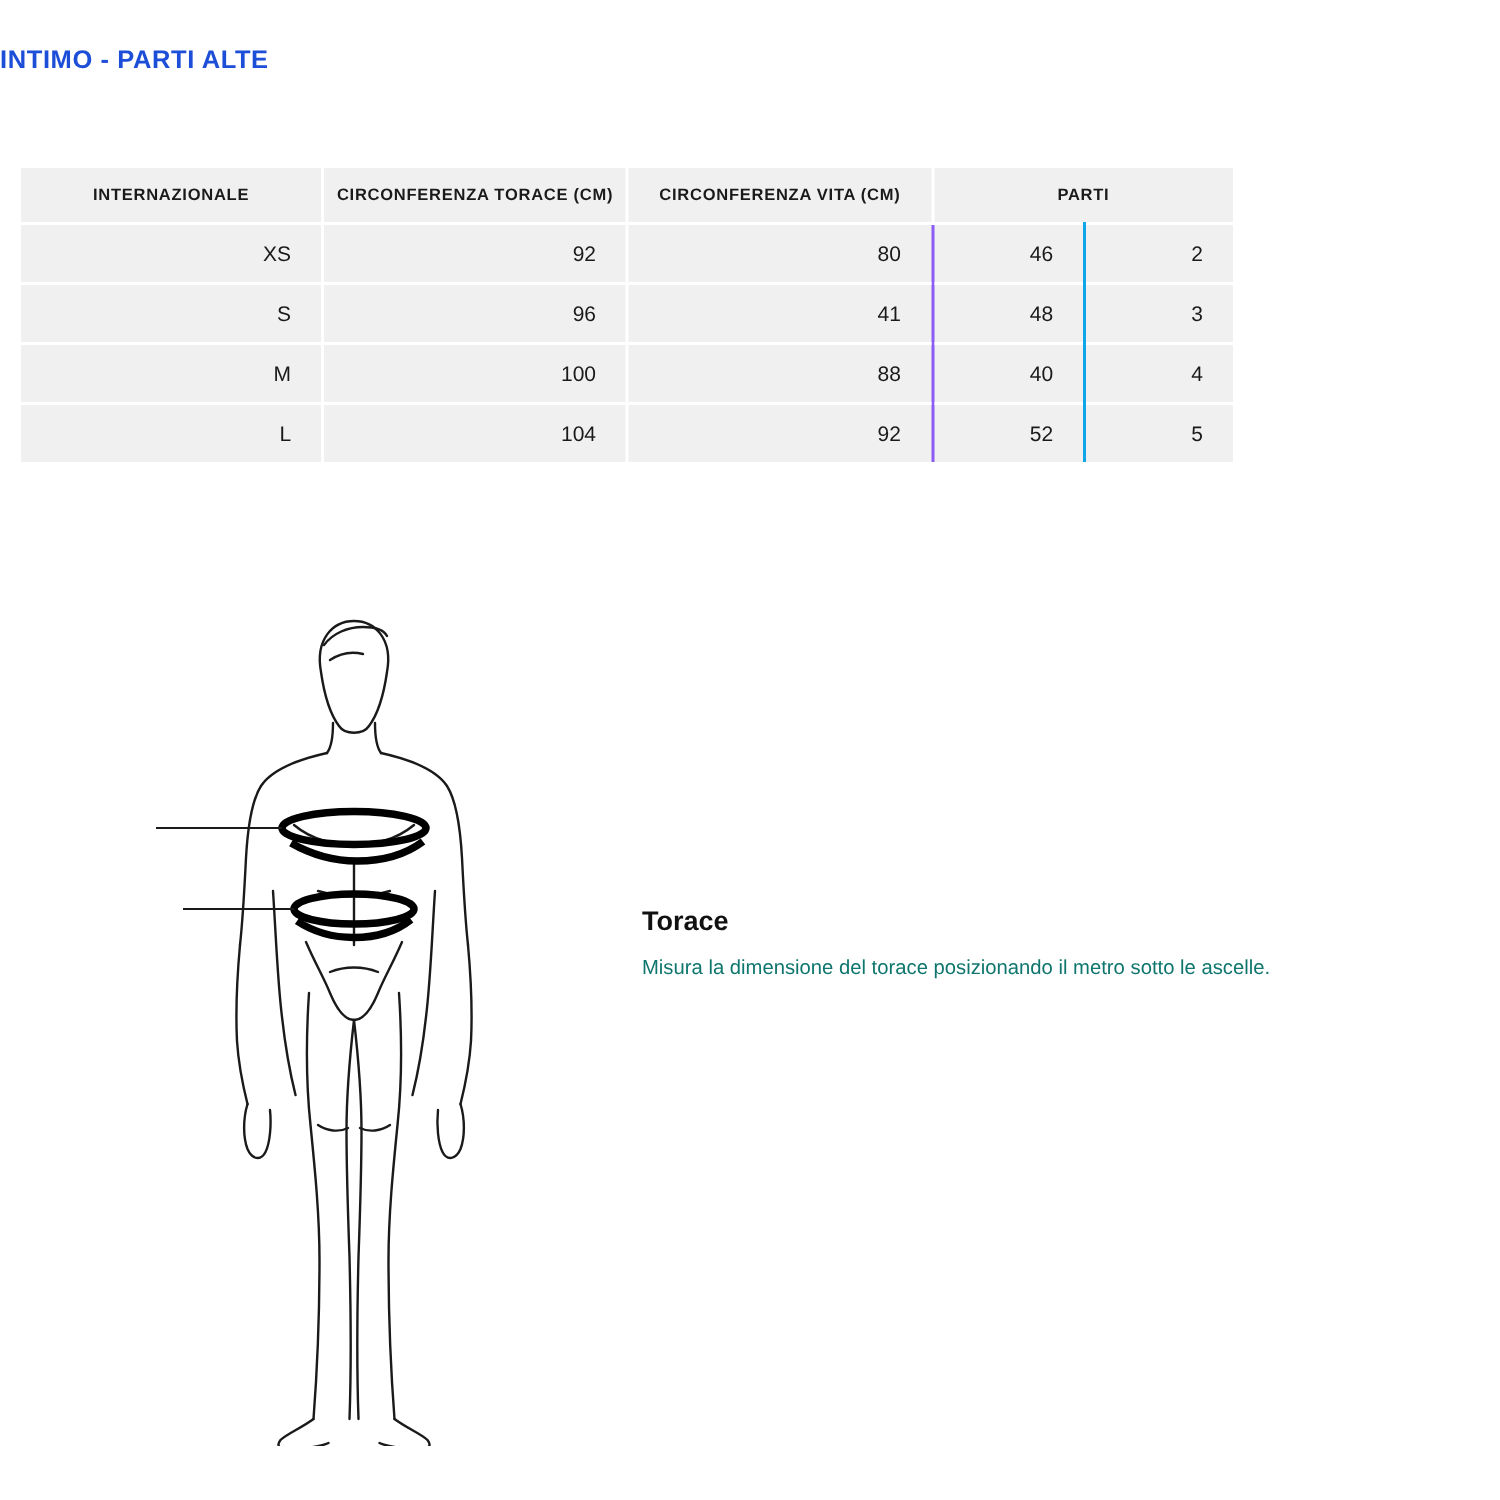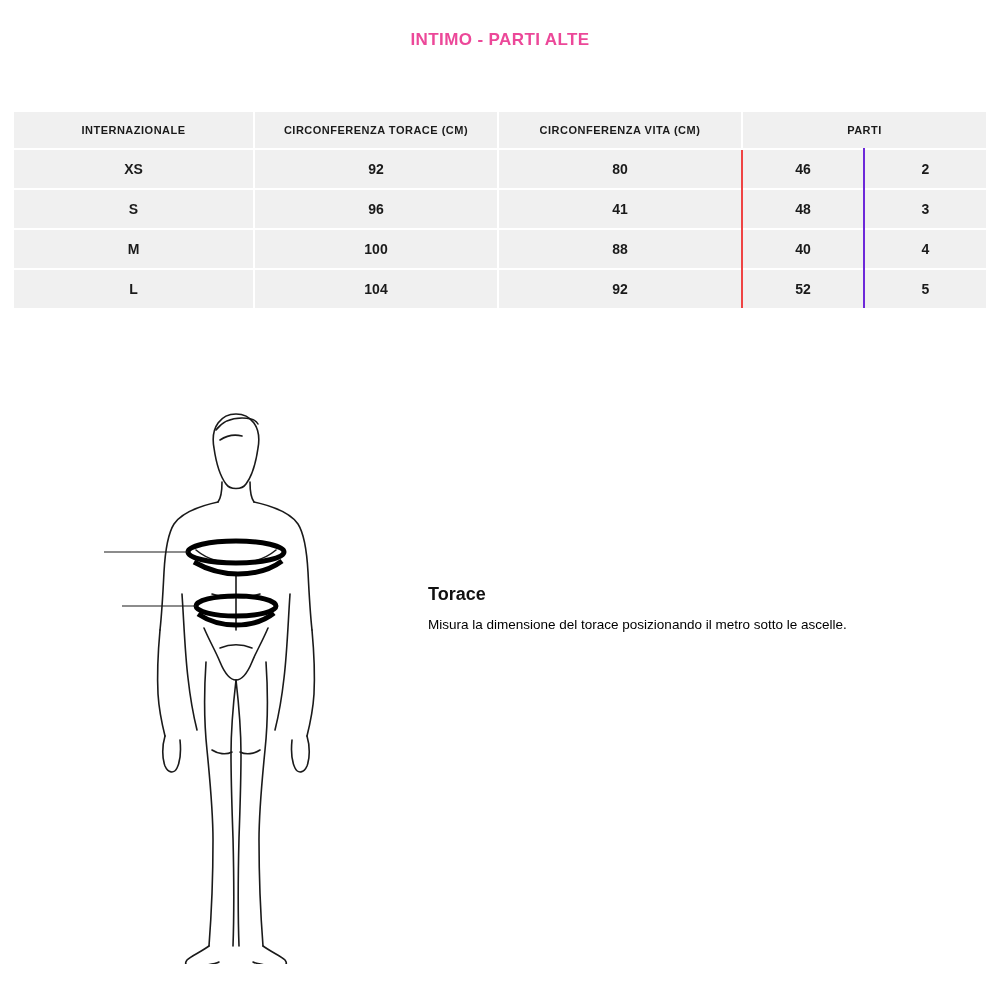--- a/index.html
+++ b/index.html
@@ -14,62 +14,60 @@
   }
   #page {
     position: relative;
     width: 1000px;
     height: 1000px;
     overflow: hidden;
   }
 
   
   .page-title {
-    text-align: center;
     font-size: 17px;
     font-weight: bold;
     letter-spacing: 0.4px;
     margin: 20px 0 0 0;
     padding-top: 10px;
-    color: #ec4899;
+    color: #1d4ed8;
   }
 
   
   .table-wrap {
     margin: 62px 14px 0 14px;
   }
   table.size-table {
-    width: 972px;
+    width: 808px;
     border-collapse: collapse;
     font-size: 14px;
     border-radius: 10px;
   }
   table.size-table thead th {
     background: #f0f0f0;
     font-size: 11px;
     font-weight: bold;
     letter-spacing: 0.5px;
     padding: 12px 6px;
     text-align: center;
     color: #1a1a1a;
     border: none;
   }
   table.size-table tbody td {
     background: #f0f0f0;
-    text-align: center;
-    padding: 11px 6px;
+    text-align: right;
+    padding: 11px 20px;
     font-size: 14px;
     color: #1a1a1a;
     border-top: 2px solid #ffffff;
-    font-weight: bold;
   }
   table.size-table tbody tr td.col-intl { border-right: 2px solid #ffffff; }
   table.size-table tbody tr td.col-chest { border-right: 2px solid #ffffff; }
-  table.size-table tbody tr td.col-waist { border-right: 2px solid #ef4444; }
-  table.size-table tbody tr td.col-size-a { border-right: 2px solid #6d28d9; }
+  table.size-table tbody tr td.col-waist { border-right: 2px solid #8b5cf6; }
+  table.size-table tbody tr td.col-size-a { border-right: 2px solid #0ea5e9; }
   table.size-table thead th.th-intl,
   table.size-table thead th.th-chest,
   table.size-table thead th.th-waist {
     border-right: 2px solid #ffffff;
   }
   col.c-intl { width: 240px; }
   col.c-chest { width: 244px; }
   col.c-waist { width: 244px; }
   col.c-sa { width: 122px; }
   col.c-sb { width: 122px; }
@@ -86,32 +84,32 @@
     left: 36px;
     top: 0;
     width: 380px;
     height: 560px;
   }
   .figure-area svg { display: block; }
 
   .notes {
     position: absolute;
     left: 428px;
-    top: 180px;
+    top: 200px;
     width: 540px;
   }
   .note-head {
     font-size: 18px;
     font-weight: bold;
     color: #111;
     margin: 0 0 10px 0;
   }
   .note-body {
     font-size: 13.5px;
-    color: #000000;
+    color: #0f766e;
     margin: 0 0 34px 0;
     line-height: 1.5;
   }
 </style>
 </head>
 <body>
 
 <div id="page">
 
   <h1 class="page-title">INTIMO - PARTI ALTE</h1>

